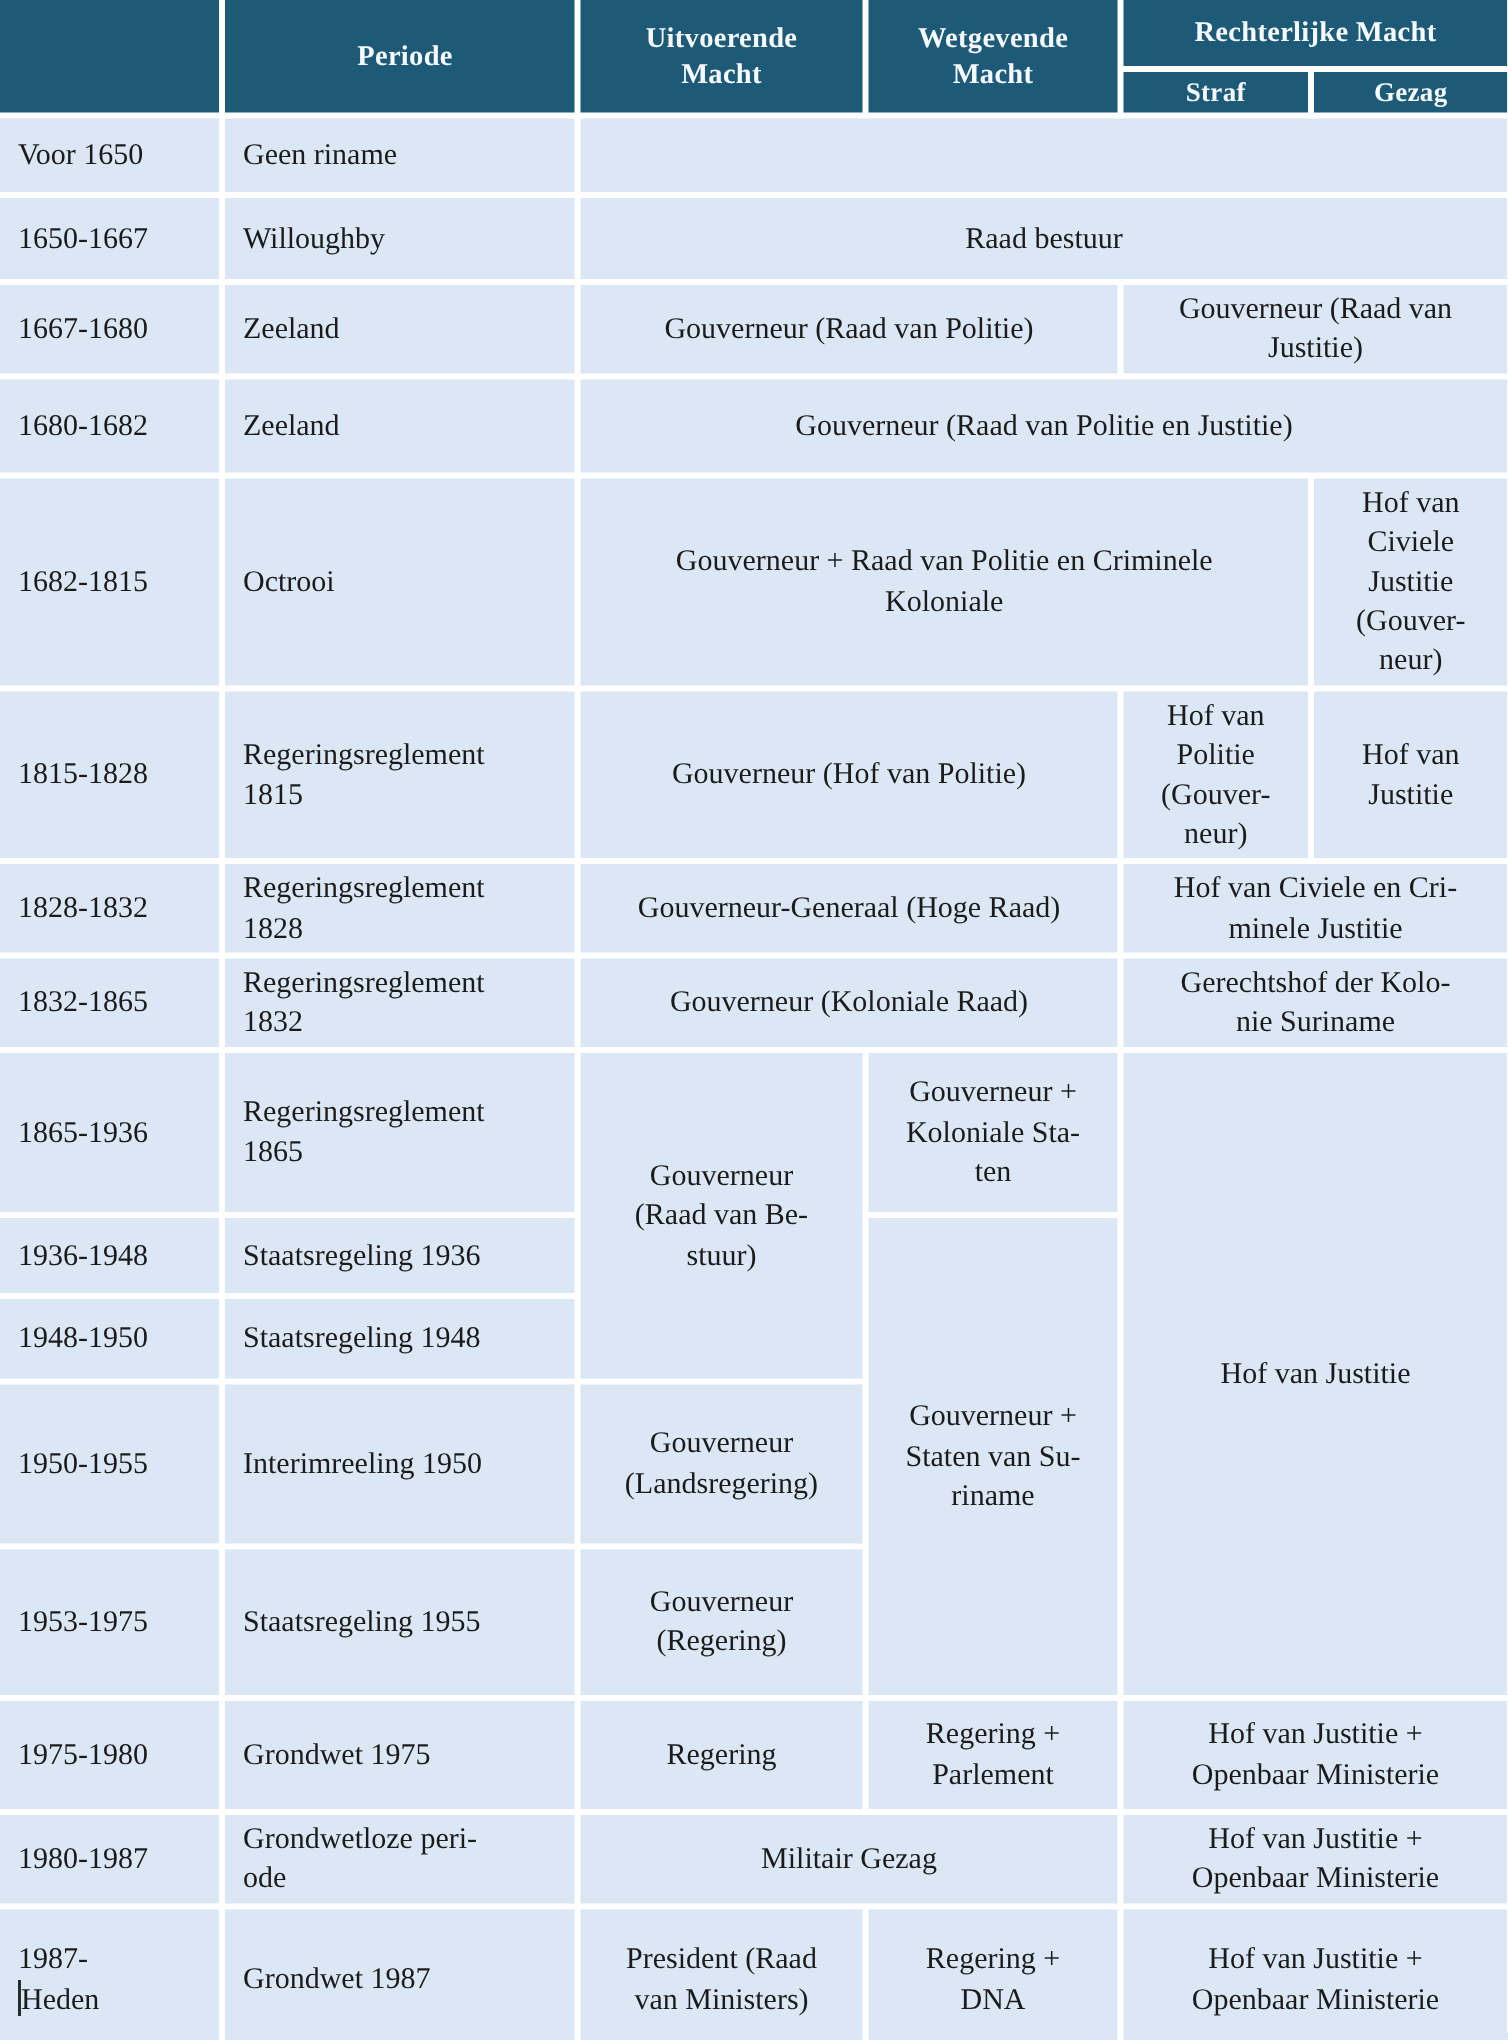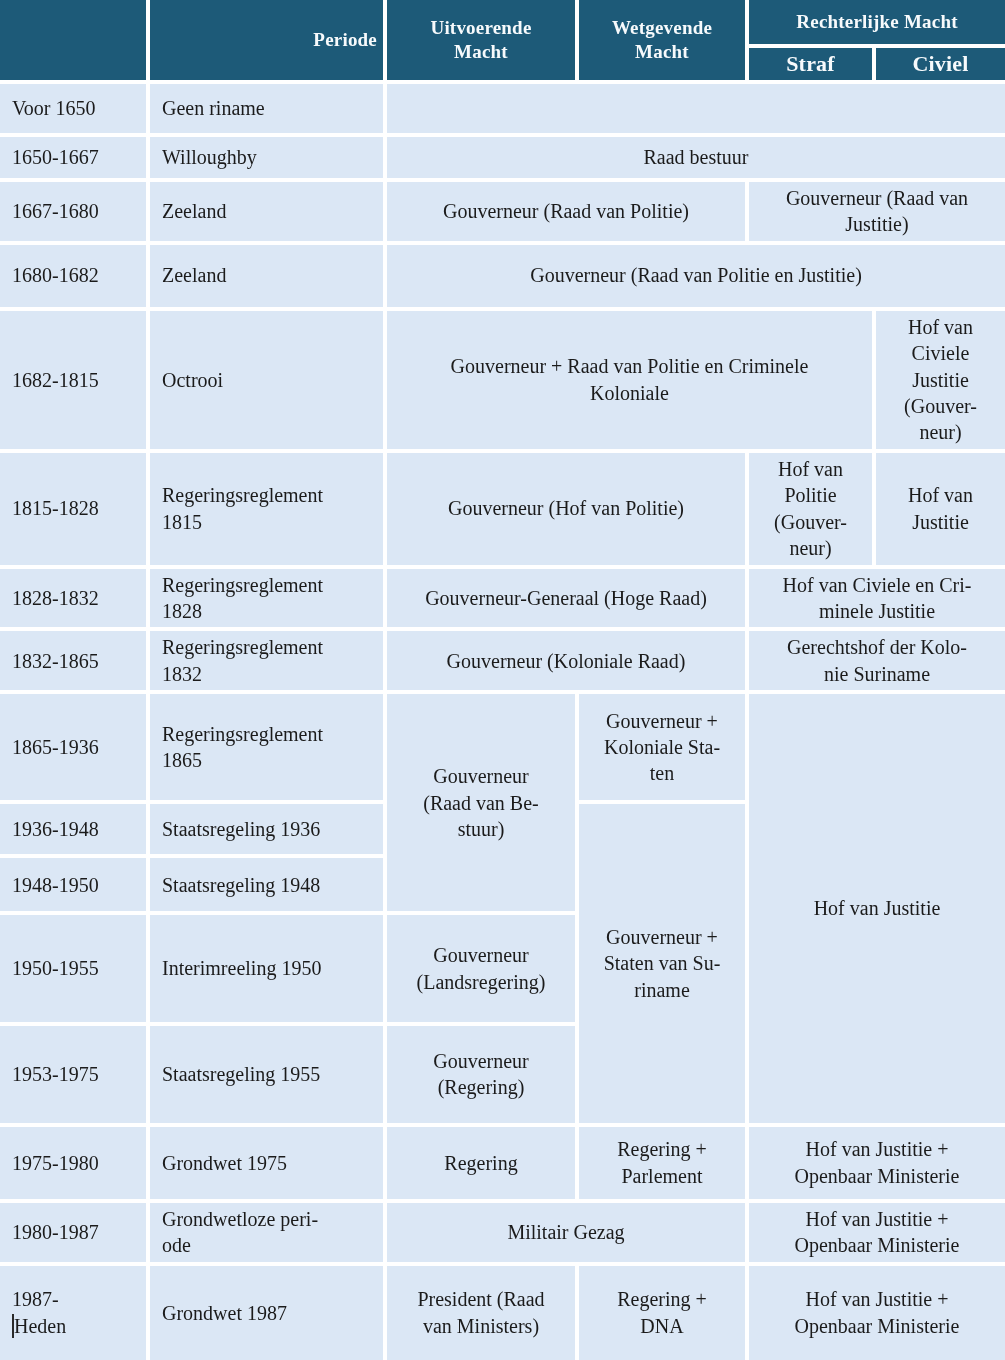--- a/index.html
+++ b/index.html
@@ -27,22 +27,22 @@
     color: #f7fafc;
     font-weight: bold;
     font-size: 19px;
     line-height: 1.25;
     white-space: pre-line;
     vertical-align: middle;
     text-align: center;
     padding: 2px 6px;
     letter-spacing: 0.2px;
   }
-  th.sub { font-size: 22px; }
-  th.left { text-align: right; padding-left: 13px; }
+  th.sub { font-size: 18px; }
+  th.left { text-align: center; padding-left: 13px; }
   td {
     background: #dbe7f5;
     font-size: 20px;
     line-height: 1.32;
     white-space: pre-line;
     vertical-align: middle;
     text-align: center;
     padding: 3px 8px;
     margin-left: 12px;
   }
@@ -74,29 +74,29 @@
       <th rowspan="2" class="left"></th>
       <th rowspan="2" class="left">Periode</th>
       <th rowspan="2">Uitvoerende
 Macht</th>
       <th rowspan="2">Wetgevende
 Macht</th>
       <th colspan="2">Rechterlijke Macht</th>
     </tr>
     <tr style="height:27px">
       <th class="sub">Straf</th>
-      <th class="sub">Civiel</th>
+      <th class="sub">Gezag</th>
     </tr>
 
     <tr style="height:49px">
       <td class="left">Voor 1650</td>
       <td class="left">Geen riname</td>
       <td colspan="4"></td>
     </tr>
-    <tr style="height:41px">
+    <tr style="height:54px">
       <td class="left">1650-1667</td>
       <td class="left">Willoughby</td>
       <td colspan="4">Raad bestuur</td>
     </tr>
     <tr style="height:51px">
       <td class="left">1667-1680</td>
       <td class="left">Zeeland</td>
       <td colspan="2">Gouverneur (Raad van Politie)</td>
       <td colspan="2">Gouverneur (Raad van
 Justitie)</td>

